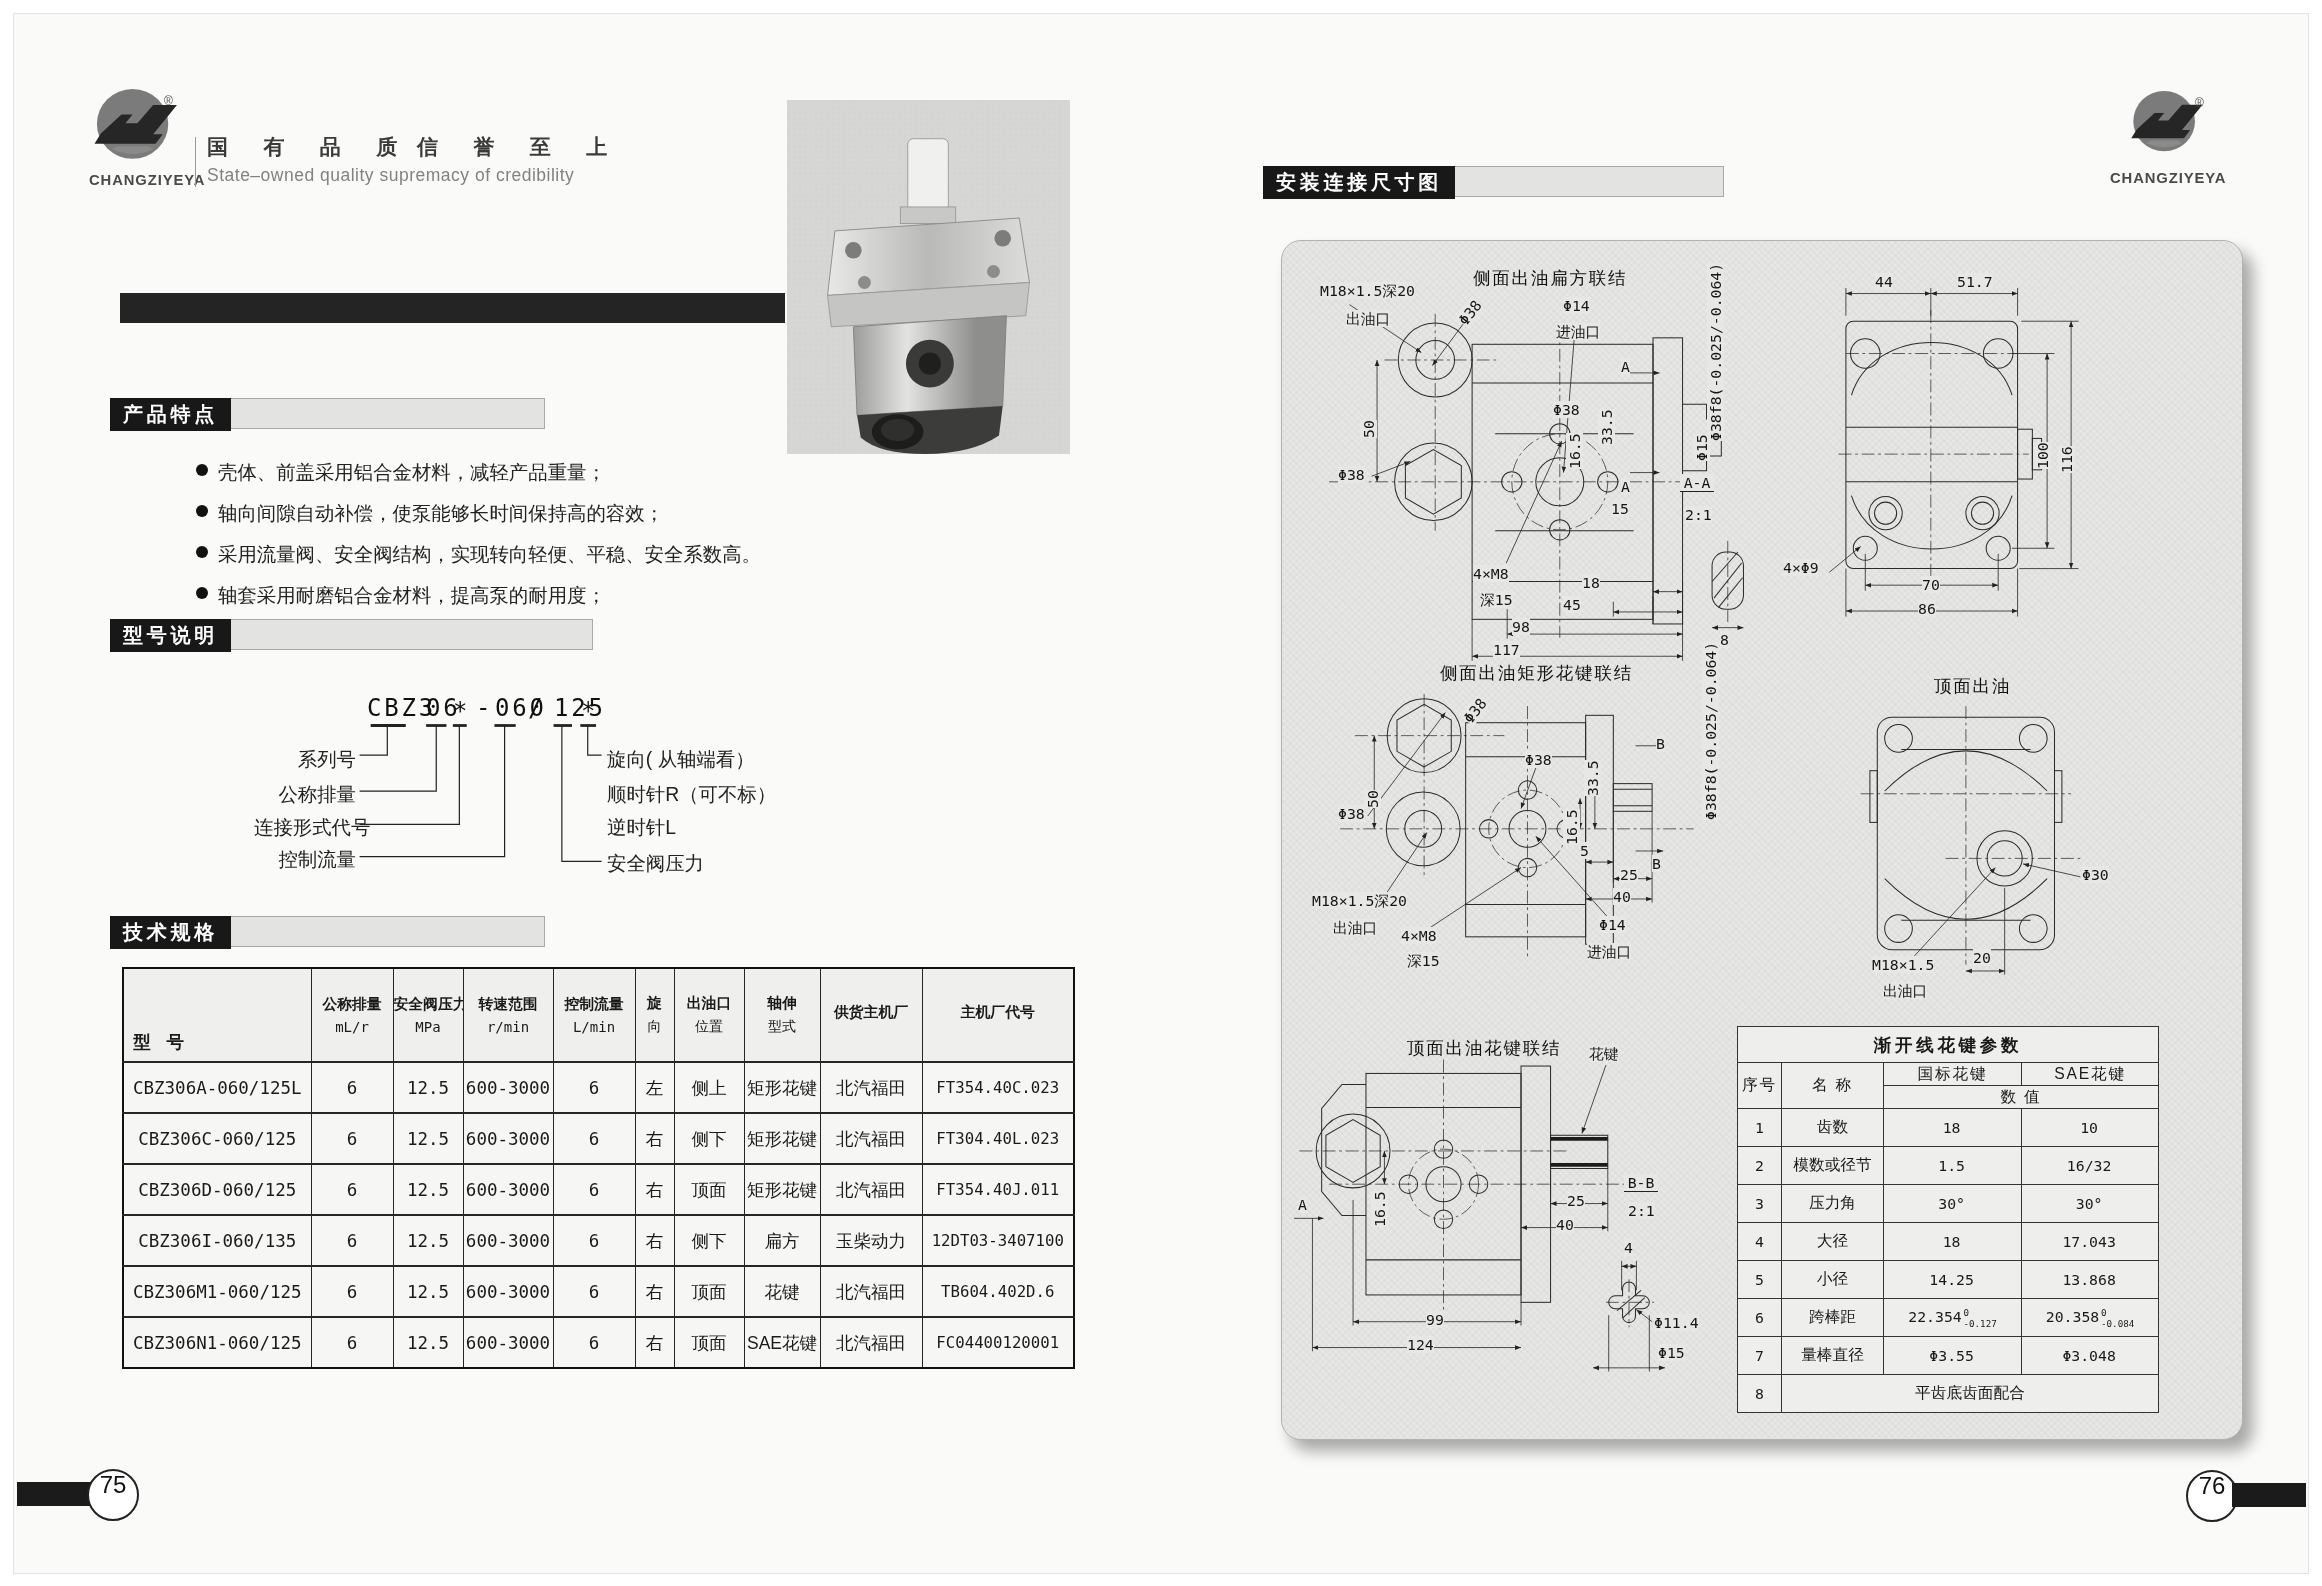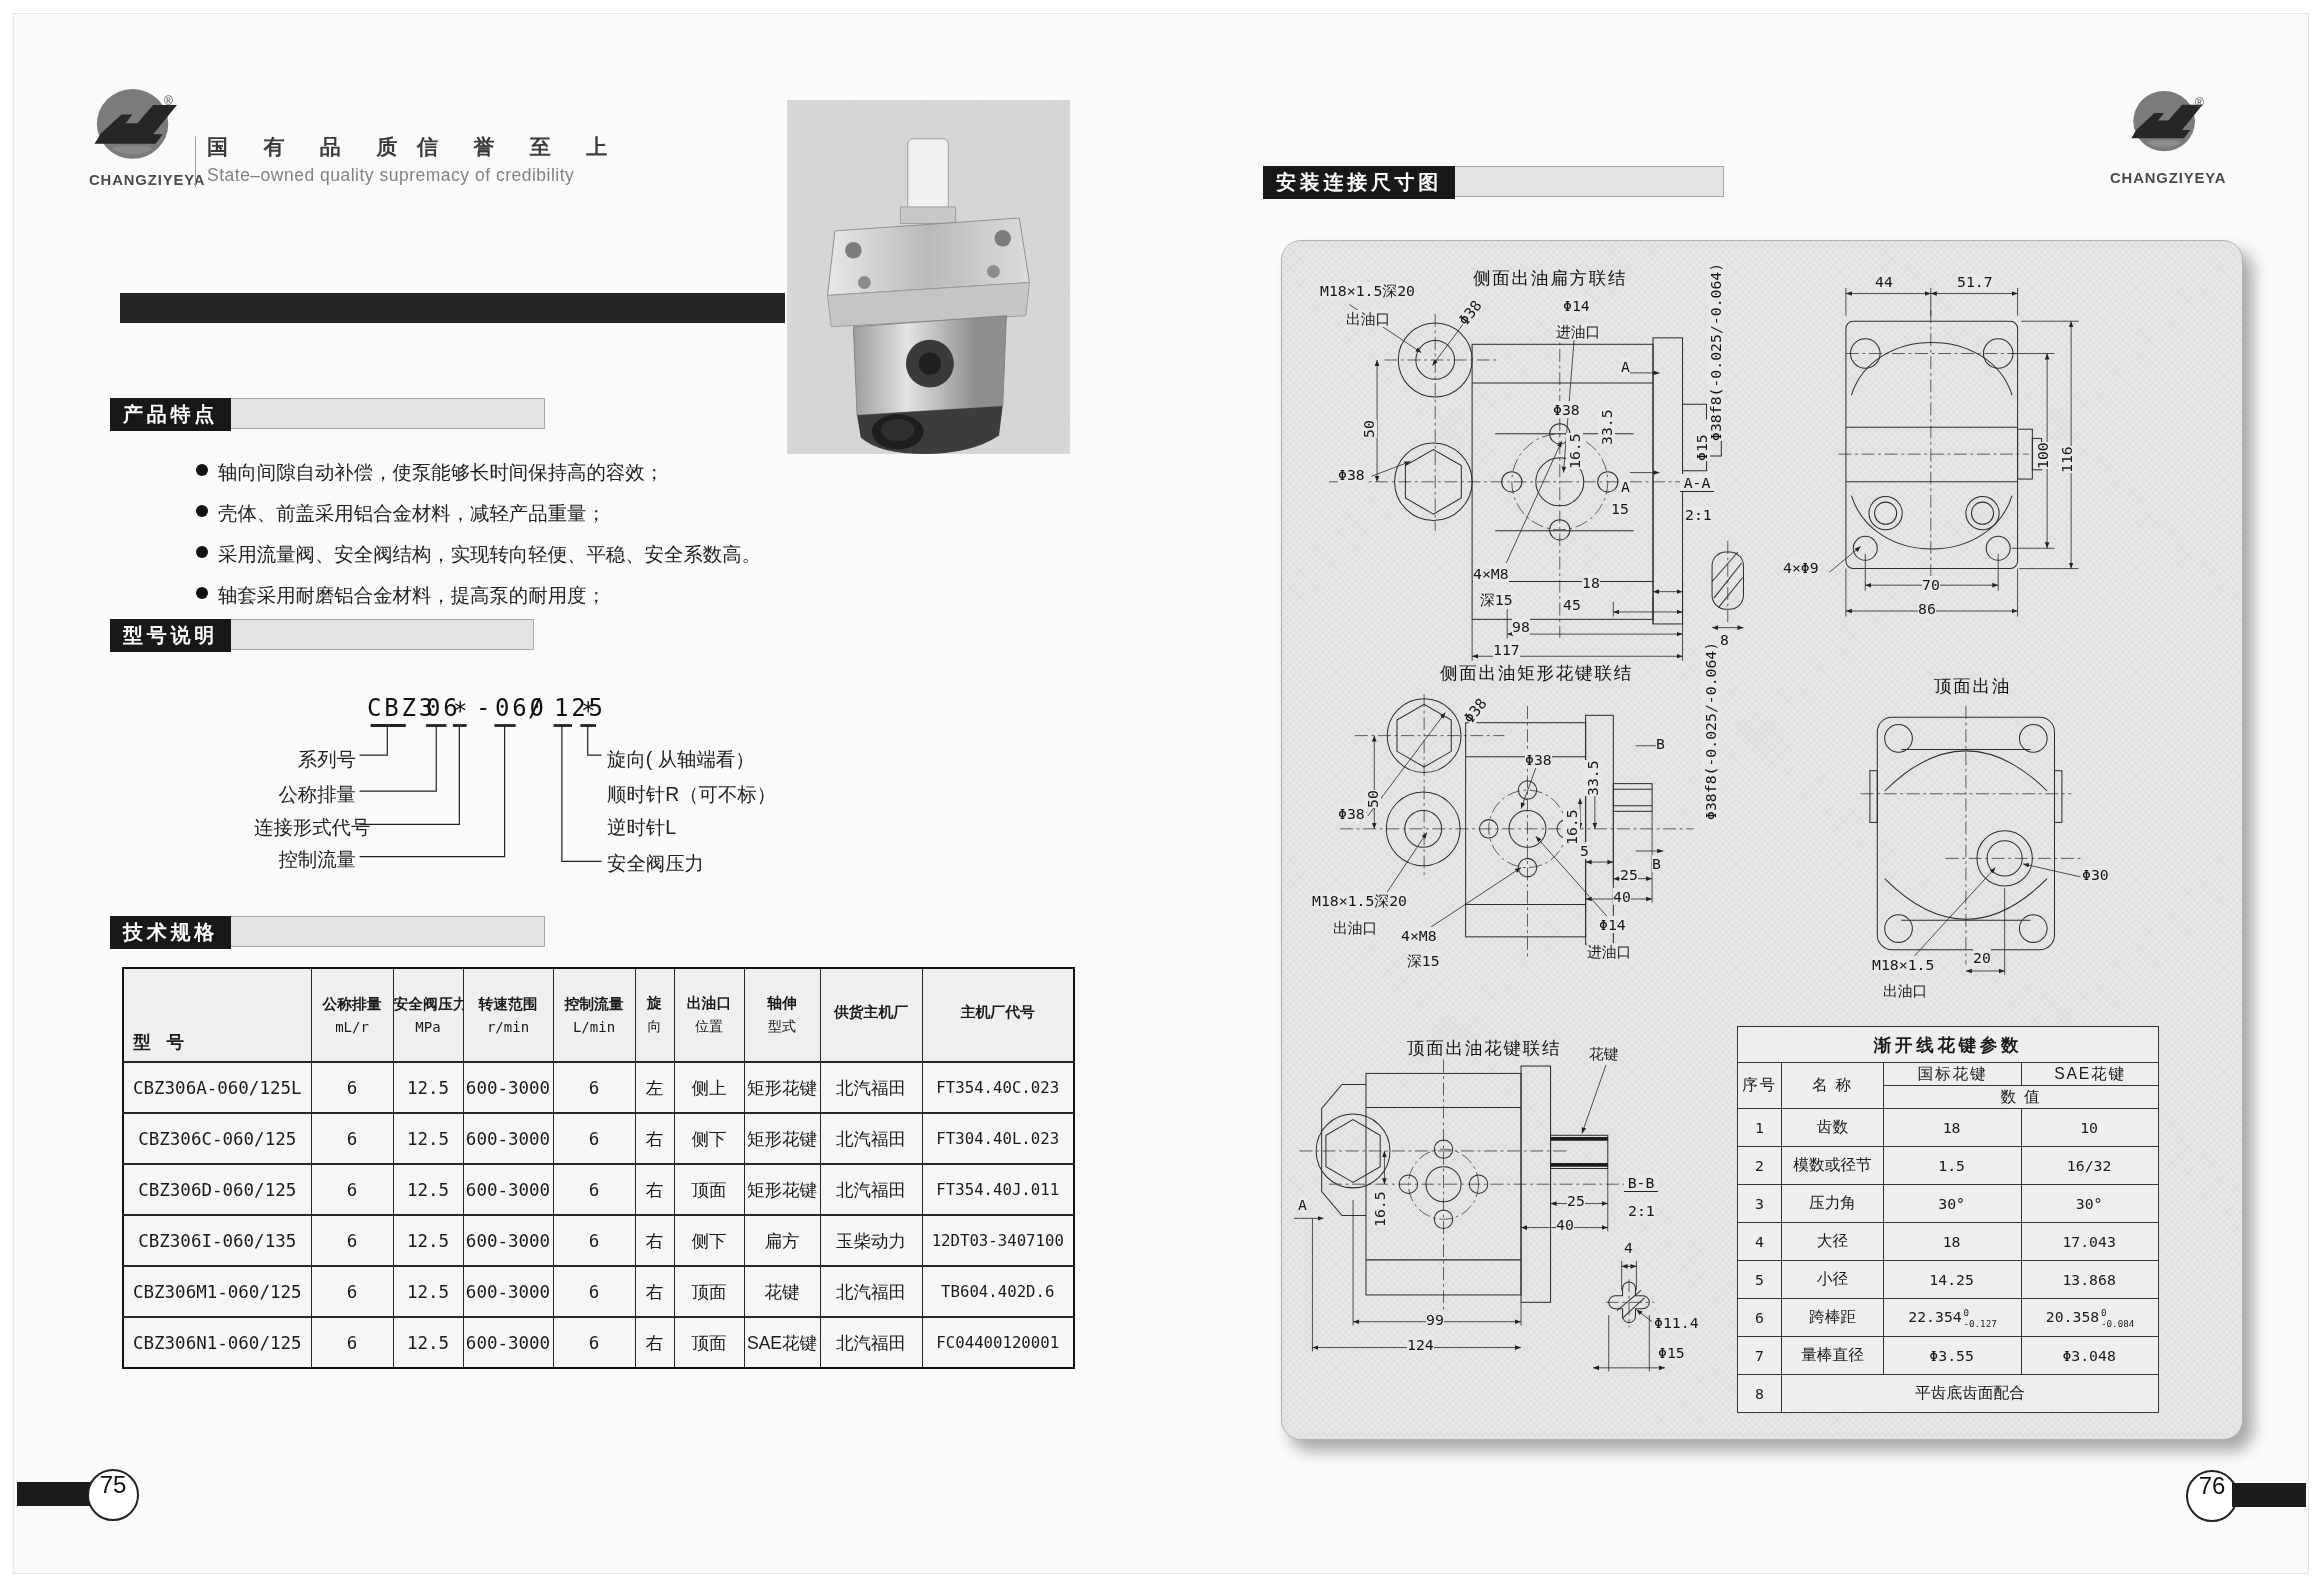--- a/index.html
+++ b/index.html
@@ -126,27 +126,27 @@
   <path d="M76,342 L234,332 L230,364 Q200,384 150,384 Q100,384 80,366 Z" fill="#3c3c3a"></path>
   <ellipse cx="120" cy="360" rx="28" ry="19" fill="#1d1d1b"></ellipse>
   <ellipse cx="120" cy="358" rx="18" ry="12" fill="#2f2f2d"></ellipse>
 </svg>
 
 <div class="secbar" style="left:110px;top:398px;width:435px">
   <span class="secbox">产品特点</span>
 </div>
 <ul class="features">
 
-<li><span class="dot"></span><span>轴向间隙自动补偿，使泵能够长时间保持高的容效；</span></li>
-      <li><span class="dot"></span><span>壳体、前盖采用铝合金材料，减轻产品重量；</span></li>
+<li><span class="dot"></span><span>壳体、前盖采用铝合金材料，减轻产品重量；</span></li>
+      <li><span class="dot"></span><span>轴向间隙自动补偿，使泵能够长时间保持高的容效；</span></li>
       <li><span class="dot"></span><span>采用流量阀、安全阀结构，实现转向轻便、平稳、安全系数高。</span></li>
       <li><span class="dot"></span><span>轴套采用耐磨铝合金材料，提高泵的耐用度；</span></li>
     </ul>
 
-<div class="secbar" style="left:110px;top:619px;width:424px">
+<div class="secbar" style="left:110px;top:619px;width:483px">
   <span class="secbox">型号说明</span>
 </div>
 <svg class="abs" style="left:258px;top:683px;width:665px;height:194px" viewBox="280 740 720 210">
   <g stroke="#222" stroke-width="3">
     <line x1="402" y1="786" x2="440" y2="786"></line>
         <line x1="462" y1="786" x2="484" y2="786"></line>
     <line x1="491" y1="786" x2="506" y2="786"></line>
         <line x1="536" y1="786" x2="559" y2="786"></line>
     <line x1="600" y1="786" x2="620" y2="786"></line>
         <line x1="629" y1="786" x2="646" y2="786"></line>

